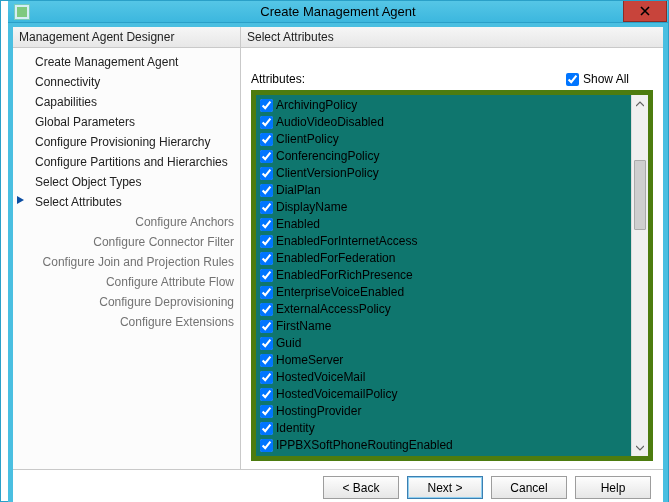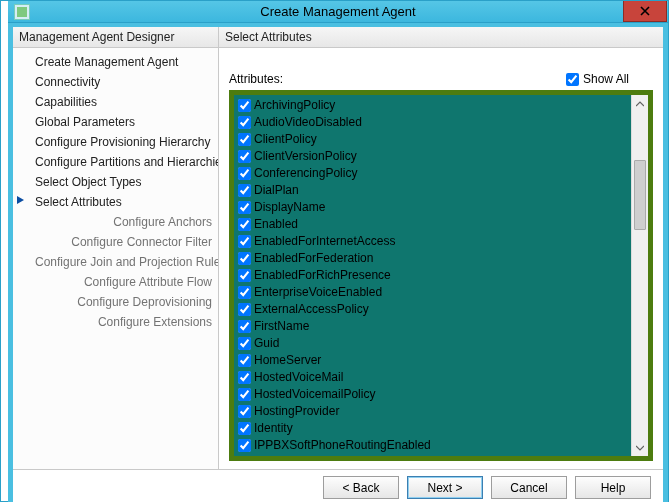--- a/index.html
+++ b/index.html
@@ -74,21 +74,21 @@
     display: flex;
     flex-direction: column;
     background: #fff;
   }
   .main {
     flex: 1;
     display: flex;
     min-height: 0;
   }
   .nav {
-    width: 206px;
+    width: 228px;
     border-right: 1px solid #c9c9c9;
     display: flex;
     flex-direction: column;
     background: #fcfcfc;
   }
   .nav-header, .panel-header {
     background: linear-gradient(#f6f6f6, #e7e7e7);
     border-bottom: 1px solid #c9c9c9;
     padding: 3px 6px;
     font-size: 12px;
@@ -280,25 +280,25 @@
                 <div class="list-item">
                   <input type="checkbox" checked="" style="">
                   <span>AudioVideoDisabled</span>
                 </div>
                 <div class="list-item">
                   <input type="checkbox" checked="" style="">
                   <span>ClientPolicy</span>
                 </div>
                 <div class="list-item">
                   <input type="checkbox" checked="" style="">
+                  <span>ConferencingPolicy</span>
+                </div>
+                <div class="list-item">
+                  <input type="checkbox" checked="" style="">
                   <span>ClientVersionPolicy</span>
-                </div>
-                <div class="list-item">
-                  <input type="checkbox" checked="" style="">
-                  <span>ConferencingPolicy</span>
                 </div>
                 <div class="list-item">
                   <input type="checkbox" checked="" style="">
                   <span>DialPlan</span>
                 </div>
                 <div class="list-item">
                   <input type="checkbox" checked="" style="">
                   <span>DisplayName</span>
                 </div>
                 <div class="list-item">

